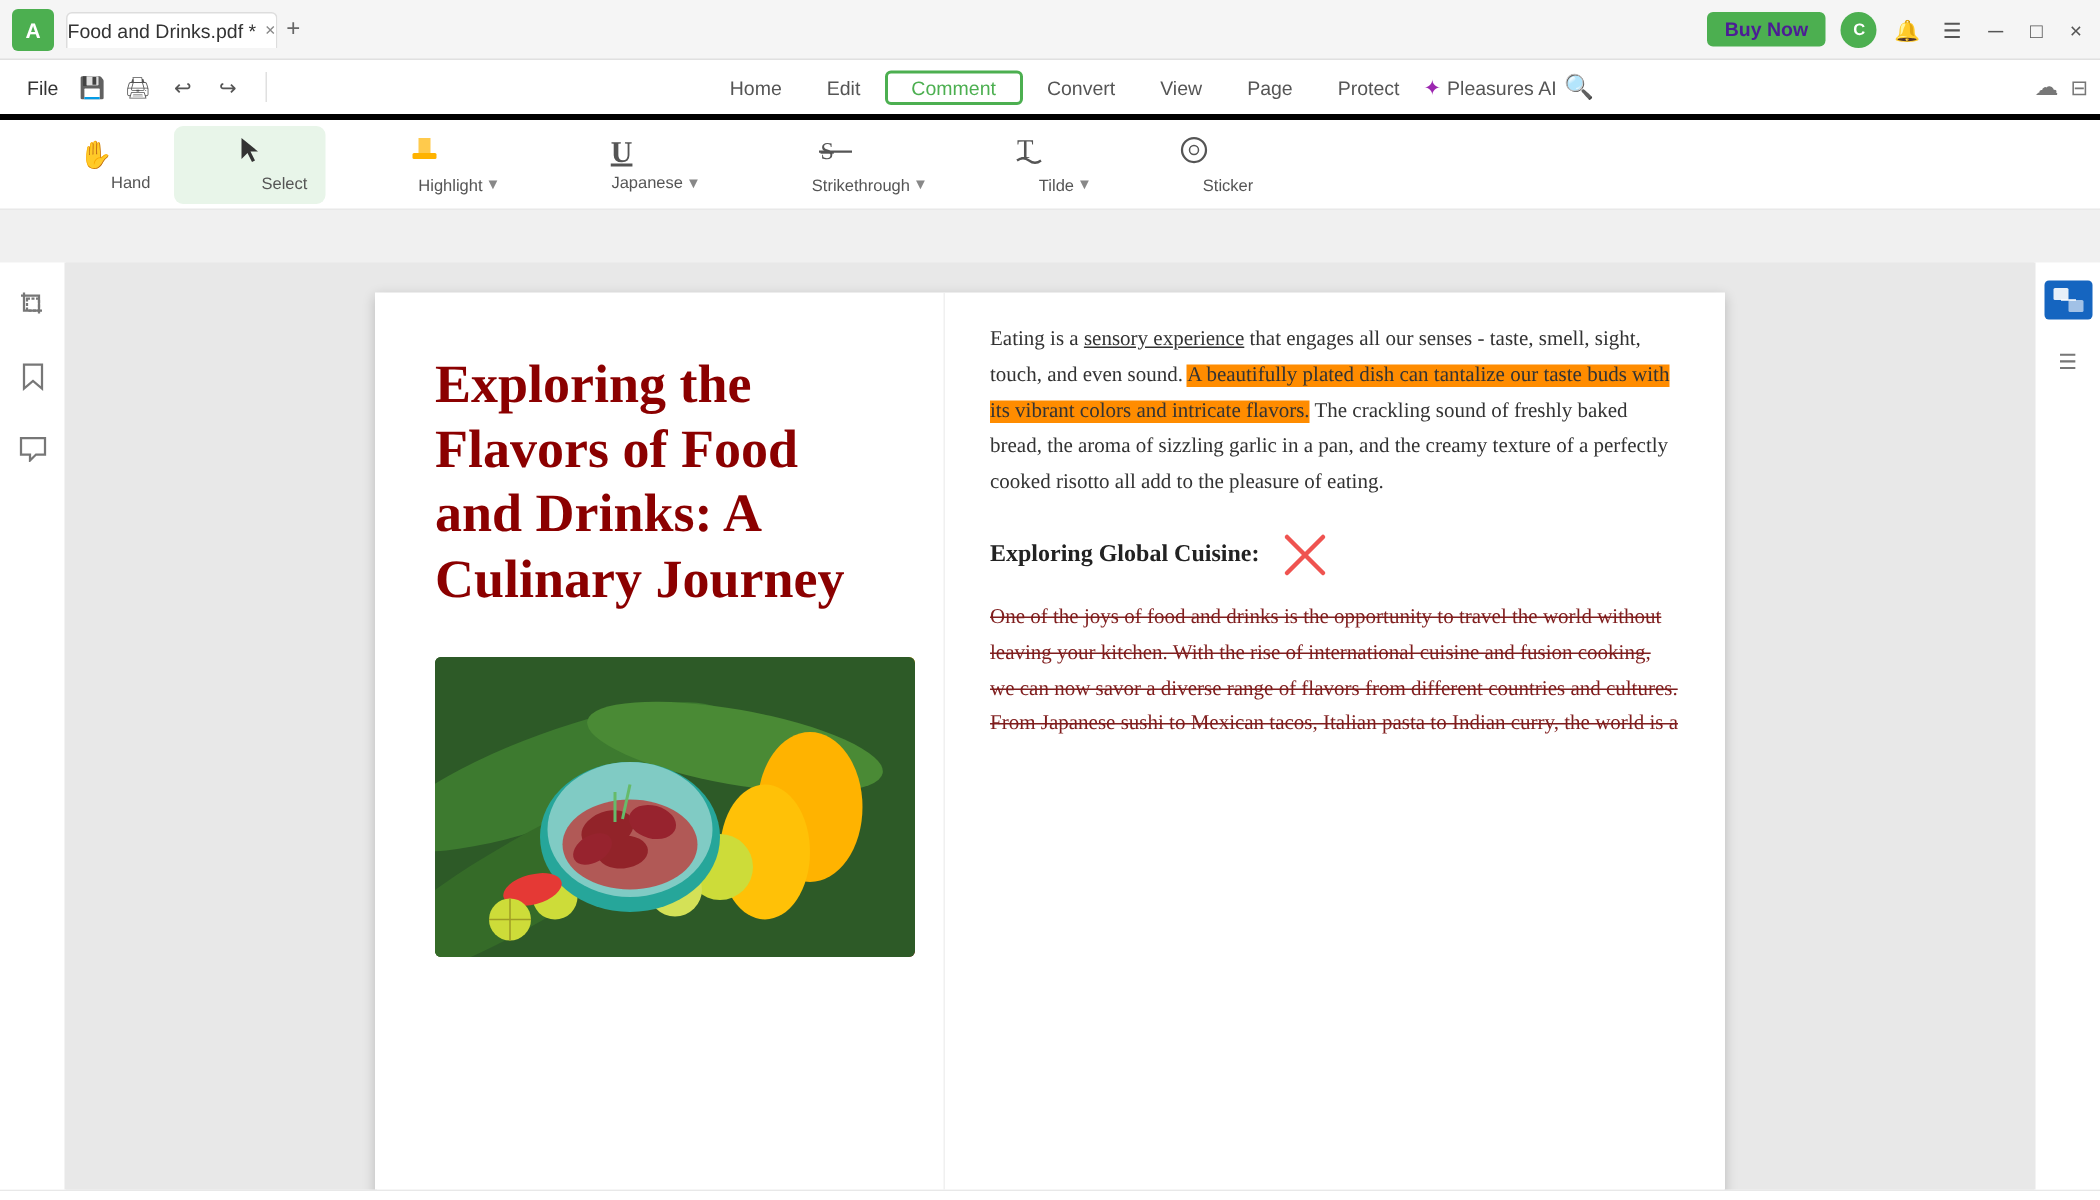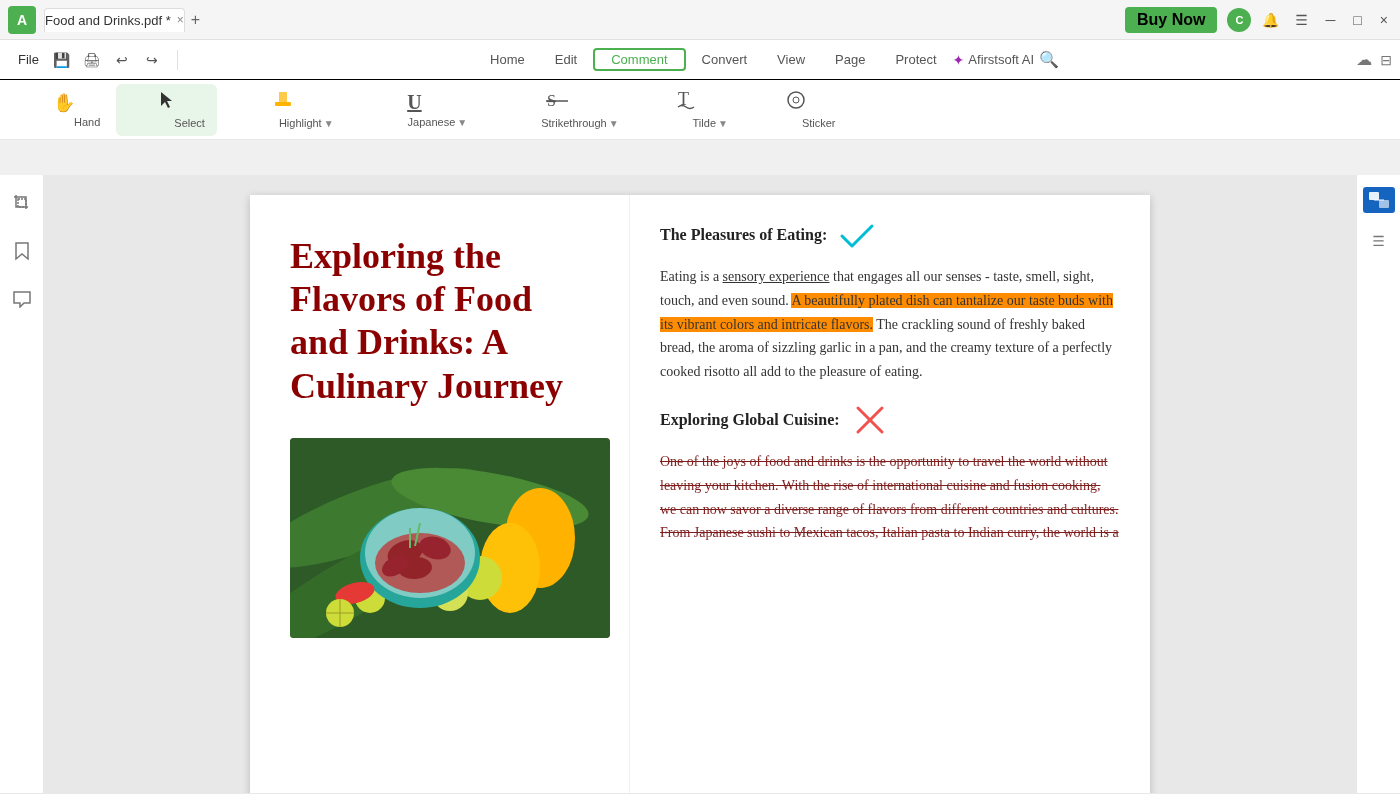--- a/index.html
+++ b/index.html
@@ -25,34 +25,34 @@
       border: 1px solid #ddd; border-bottom: none;
       padding: 4px 0; border-radius: 4px 4px 0 0;
       font-size: 13px; color: #333; gap: 6px;
     }
     .tab-close { cursor: pointer; color: #888; font-size: 12px; }
     .tab-add { margin-left: 6px; color: #666; font-size: 16px; cursor: pointer; }
     .title-bar-right {
       margin-left: auto; display: flex; align-items: center; gap: 10px;
     }
     .buy-now-btn {
-      background: #4CAF50; color: #000000; border: none; border-radius: 4px;
-      padding: 4px 12px; font-size: 16px; cursor: pointer; font-weight: 600;
+      background: #4CAF50; color: #4c1d95; border: none; border-radius: 4px;
+      padding: 4px 12px; font-size: 13px; cursor: pointer; font-weight: 600;
     }
     .title-icon { width: 20px; height: 20px; color: #555; cursor: pointer; font-size: 14px; display: flex; align-items: center; justify-content: center; }
     .win-btn { font-size: 14px; color: #555; cursor: pointer; padding: 0 4px; }
 
     
     .menu-bar {
       height: 40px;
       background: white;
       display: flex;
       align-items: center;
       padding: 0 8px;
-      border-bottom: 1px solid #000000;
+      border-bottom: 4px solid #000000;
     }
     .file-btn {
       font-size: 13px; color: #333; padding: 4px 10px; cursor: pointer; font-weight: 500;
     }
     .menu-icons { display: flex; align-items: center; gap: 4px; margin-right: 8px; }
     .menu-icon-btn { width: 26px; height: 26px; display: flex; align-items: center; justify-content: center; cursor: pointer; color: #555; font-size: 14px; border-radius: 3px; }
     .divider-v { width: 1px; height: 20px; background: #e0e0e0; margin: 0 4px; }
     .nav-items { display: flex; align-items: center; gap: 2px; flex: 1; justify-content: center; }
     .nav-item { font-size: 13px; color: #555; padding: 4px 14px; cursor: pointer; border-radius: 4px; }
     .nav-item.active-box { color: #4CAF50; border: 2px solid #4CAF50; border-radius: 4px; padding: 2px 16px; }
@@ -287,21 +287,21 @@
   <div class="nav-items">
     <span class="nav-item">Home</span>
     <span class="nav-item">Edit</span>
     <span class="nav-item active-box" style="color:#4CAF50;border:2px solid #4CAF50;border-radius:4px;">Comment</span>
     <span class="nav-item">Convert</span>
     <span class="nav-item">View</span>
     <span class="nav-item">Page</span>
     <span class="nav-item">Protect</span>
     <div class="ai-btn">
       <span style="color:#9C27B0;font-size:14px;">✦</span>
-      <span>Afirstsoft AI</span>
+      <span>Pleasures AI</span>
     </div>
     <div class="search-icon-btn">🔍</div>
   </div>
   <div class="right-icons">
     <span class="cloud-icon">☁</span>
     <span class="menu-right-icon">⊟</span>
   </div>
 </div>
 
 <div class="toolbar">
@@ -433,28 +433,20 @@
 
             <circle cx="50" cy="175" r="14" fill="#CDDC39"></circle>
             <line x1="50" y1="161" x2="50" y2="189" stroke="#9E9D24" stroke-width="1"></line>
             <line x1="36" y1="175" x2="64" y2="175" stroke="#9E9D24" stroke-width="1"></line>
           </svg>
         </div>
       </div>
 
       <div class="pdf-right">
 
-        <div class="section-header">
-          <span>The Pleasures of Eating:</span>
-          <div class="checkmark-icon">
-            <svg width="40" height="35" viewBox="0 0 40 35">
-              <path d="M5 18 L15 28 L35 8" stroke="#00BCD4" stroke-width="3" fill="none" stroke-linecap="round" stroke-linejoin="round"></path>
-            </svg>
-          </div>
-        </div>
 
         <p class="body-text">
           Eating is a <span class="underline-text">sensory experience</span> that engages all our senses - taste, smell, sight, touch, and even sound. <span class="highlight-orange">A beautifully plated dish can tantalize our taste buds with its vibrant colors and intricate flavors.</span> The crackling sound of freshly baked bread, the aroma of sizzling garlic in a pan, and the creamy texture of a perfectly cooked risotto all add to the pleasure of eating.
         </p>
 
         <div class="section-header" style="margin-top: 16px;">
           <span>Exploring Global Cuisine:</span>
           <div class="cross-icon">
             <svg width="36" height="36" viewBox="0 0 36 36">
               <line x1="6" y1="6" x2="30" y2="30" stroke="#ef5350" stroke-width="3" stroke-linecap="round"></line>

